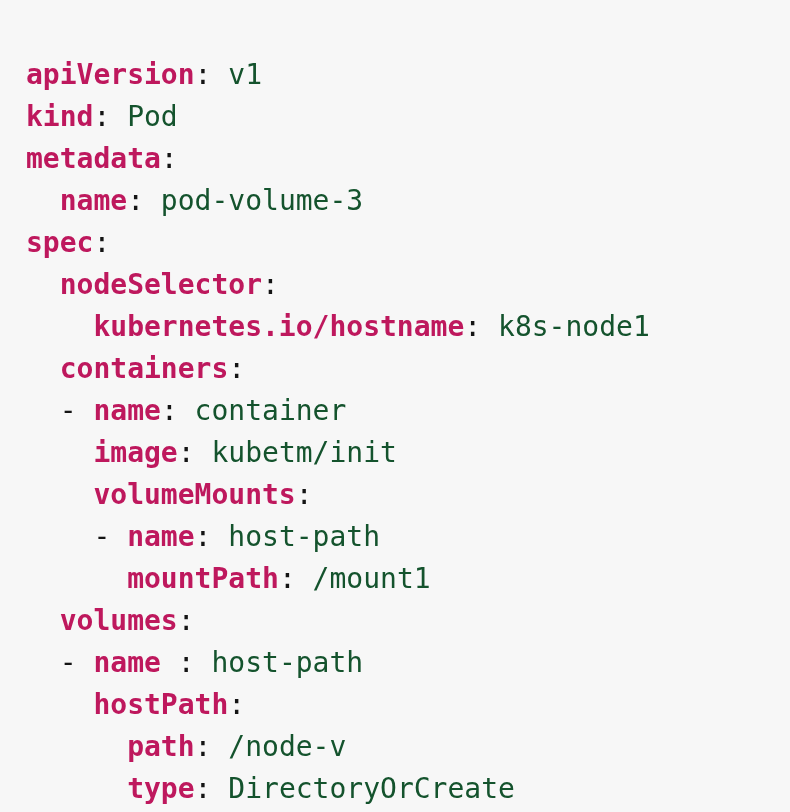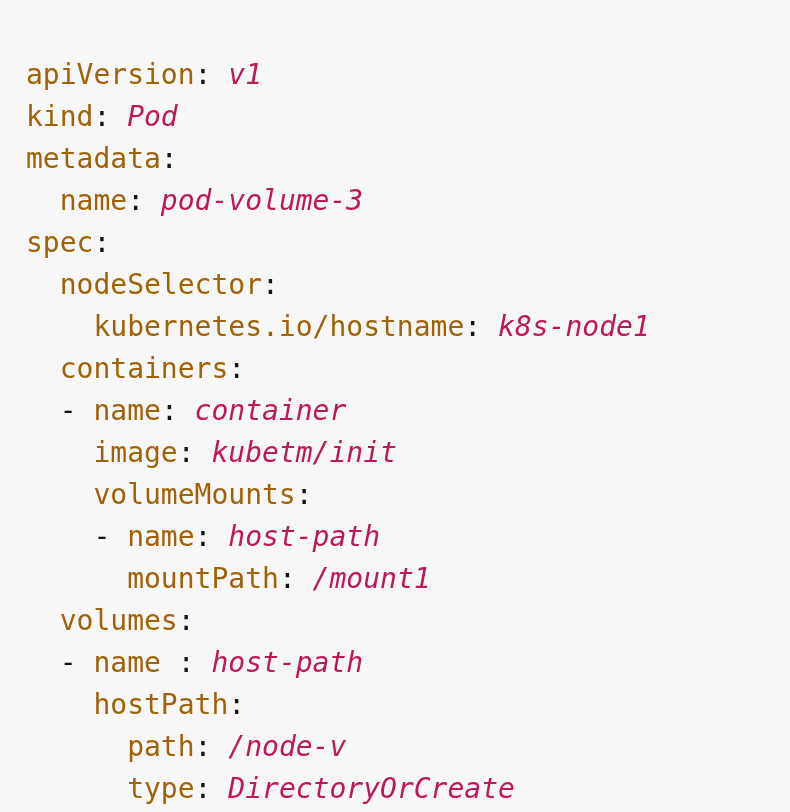--- a/index.html
+++ b/index.html
@@ -31,31 +31,30 @@
   }
   .yaml-line {
     display: block;
     height: 42px;
     white-space: pre;
     padding-left: 26px;
     font-size: 28px;
     line-height: 42px;
   }
   .k {           
-    color: #a16207;
-    font-weight: normal;
+    color: #be185d;
+    font-weight: bold;
   }
   .p {           
     color: #141414;
     font-weight: normal;
   }
   .v {           
-    color: #be185d;
+    color: #14532d;
     font-weight: normal;
-    font-style: italic;
   }
   .ind {
     color: transparent;
     font-weight: normal;
     white-space: pre;
   }
 </style>
 </head>
 <body>
 

